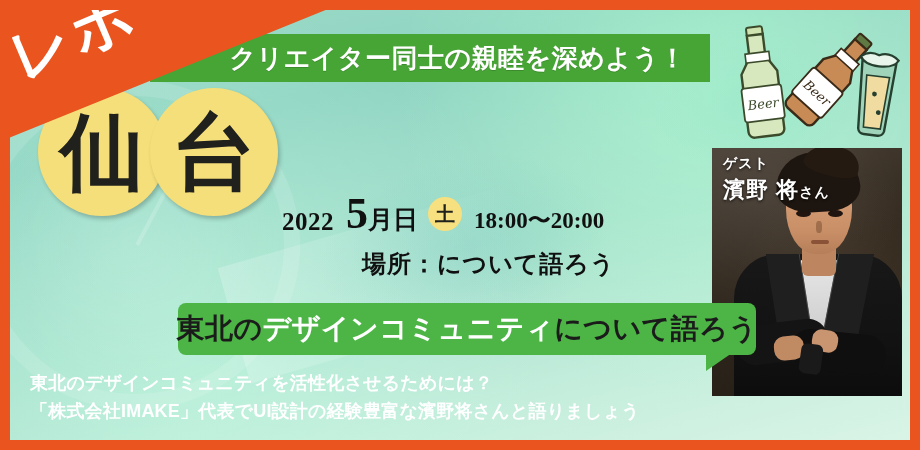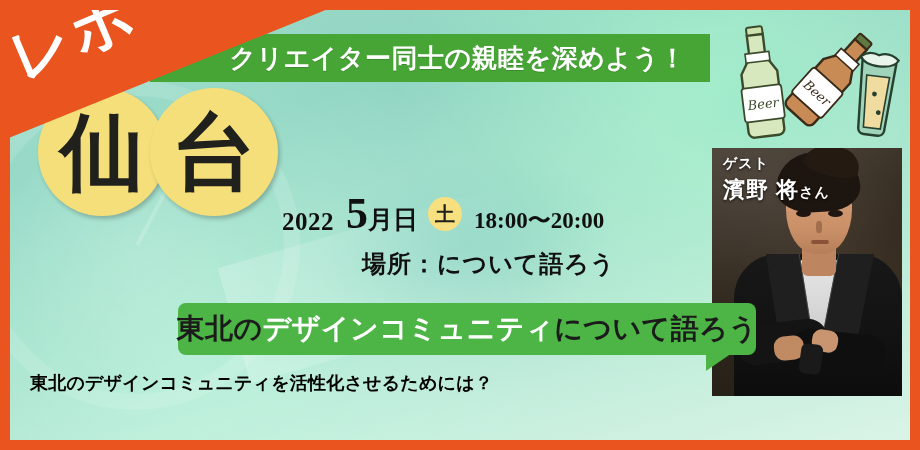--- a/index.html
+++ b/index.html
@@ -151,21 +151,21 @@
     border-right:26px solid transparent;
     border-top:18px solid #4cb545;
   }
   .bubble .b-txt{ font-size:28px; font-weight:bold; white-space:nowrap; letter-spacing:.5px; }
   .bubble .b-dark{ color:#1b1b1b; }
   .bubble .b-light{ color:#ffffff; }
 
   
   .desc{
     position:absolute; left:30px; top:370px; z-index:14;
-    color:#000000; font-size:18px; font-weight:bold; line-height:1.55;
+    color:#ffffff; font-size:18px; font-weight:bold; line-height:1.55;
     letter-spacing:.2px; white-space:nowrap;
   }
 
   
   .guest{
     position:absolute; right:18px; top:148px;
     width:190px; height:248px; z-index:18;
     overflow:hidden;
     background:linear-gradient(160deg,#4a4036 0%,#32291f 45%,#221c14 100%);
   }
@@ -344,20 +344,21 @@
   <div class="venue">場所：について語ろう</div>
 
   <div class="bubble">
     <div class="b-txt">
       <span class="b-dark">東北の</span><span class="b-light">デザインコミュニティ</span><span class="b-dark">について語ろう</span>
     </div>
   </div>
 
   <div class="desc">
     <div>東北のデザインコミュニティを活性化させるためには？</div>
+    <div>「株式会社IMAKE」代表でUI設計の経験豊富な濱野将さんと語りましょう</div>
   </div>
 
   <div class="guest">
     <div class="wallnoise"></div>
     <div class="person">
       <div class="p-jacket"></div>
       <div class="p-shirt"></div>
       <div class="p-lapel-l"></div>
       <div class="p-lapel-r"></div>
       <div class="p-neck"></div>

